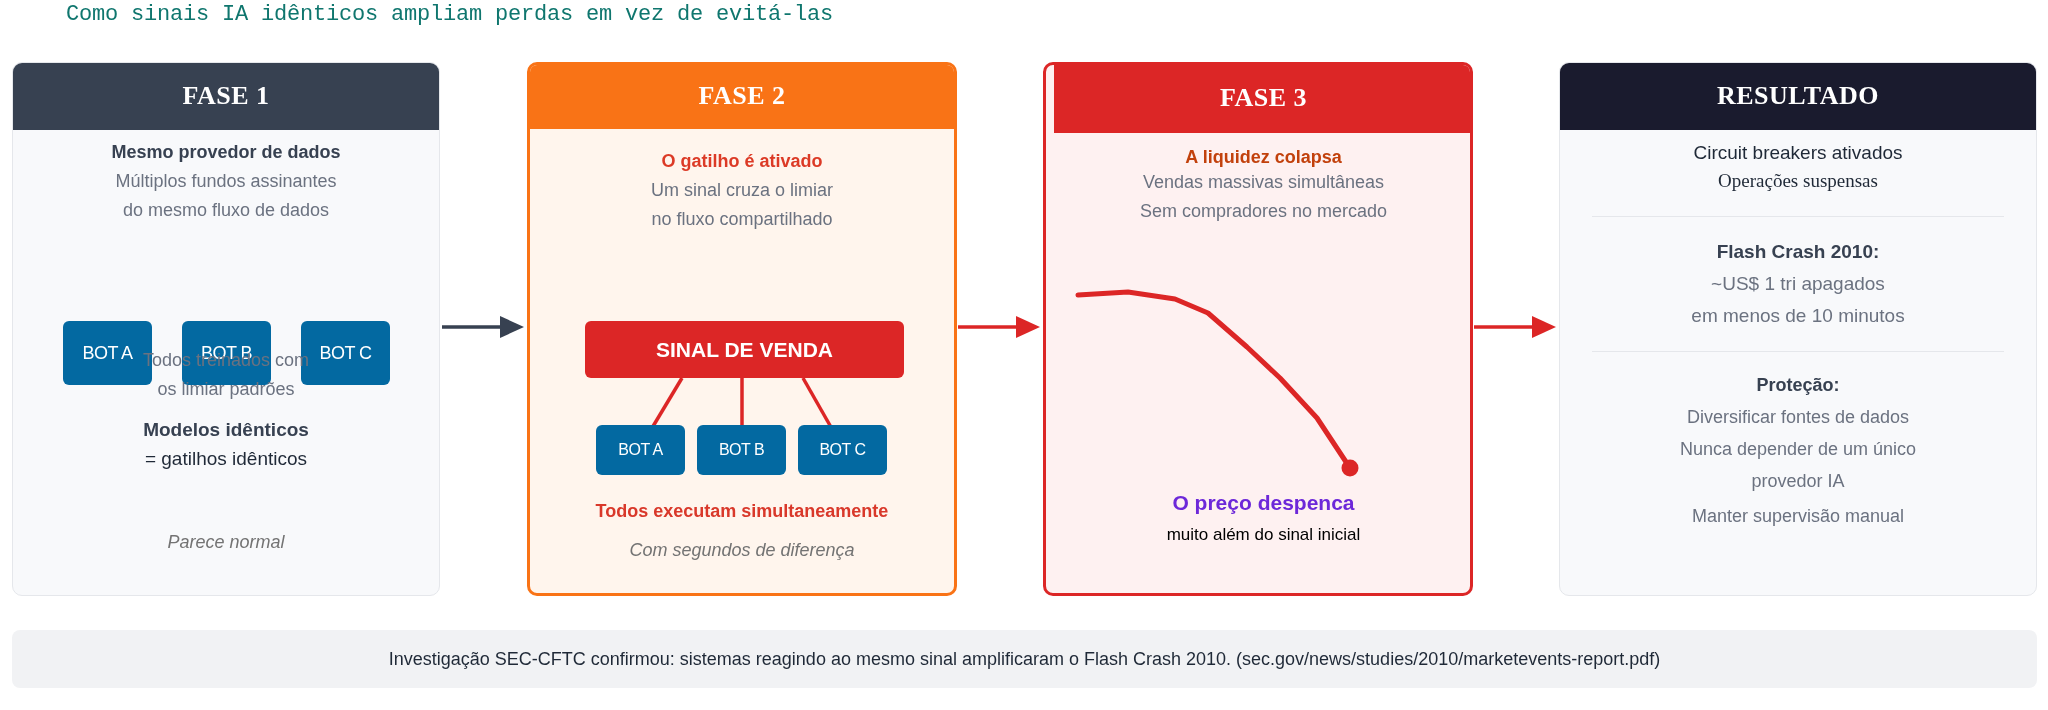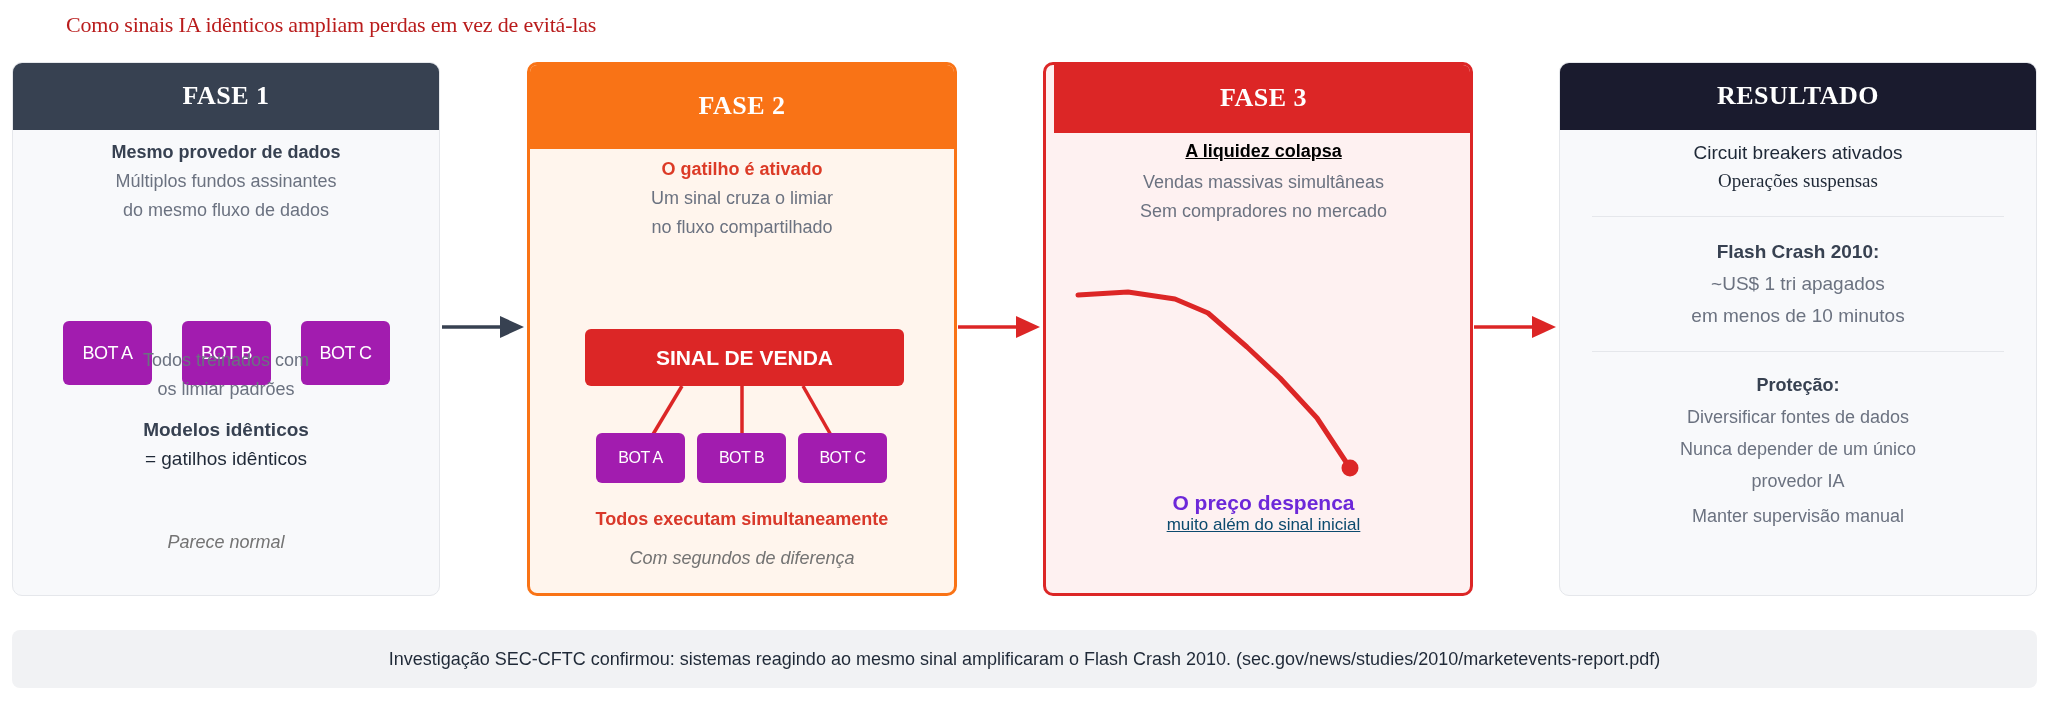--- a/index.html
+++ b/index.html
@@ -1,50 +1,50 @@
 <!DOCTYPE html>
 <html><head>
 <meta charset="utf-8">
 <style>
   * { box-sizing: border-box; margin: 0; padding: 0; }
   html, body { width: 2048px; height: 710px; background: #ffffff; overflow: hidden; }
   body { position: relative; font-family: "Liberation Sans", sans-serif; }
   .subtitle {
-    position: absolute; left: 66px; top: 12px;
-    font-family: Liberation Serif, serif;
-    font-size: 22px; color: #b91c1c; letter-spacing: -0.2px;
+    position: absolute; left: 66px; top: 2px;
+    font-family: Liberation Mono, monospace;
+    font-size: 22px; color: #0f766e; letter-spacing: -0.2px;
   }
   .card {
     position: absolute; top: 62px; height: 534px;
     border-radius: 10px; overflow: hidden;
   }
   .card .head {
     height: 68px; display: flex; align-items: center; justify-content: center;
     font-family: Liberation Serif, serif;
     font-weight: bold; font-size: 26px; color: #ffffff; letter-spacing: 0.5px;
   }
   .card .body { position: relative; height: calc(100% - 68px); text-align: center; }
   .c1 { left: 12px; width: 428px; background: #f8f9fb; border: 1px solid #e5e7eb; }
   .c1 .head { background: #374151; margin: -1px -1px 0 -1px; }
   .c2 { left: 527px; width: 430px; background: #fff5ed; border: 3px solid #f97316; }
-  .c2 .head { background: #f97316; margin: -3px -3px 0 -3px; height: 87px; text-align: right; }
+  .c2 .head { background: #f97316; margin: -3px -3px 12px -3px; height: 67px; text-align: right; }
   .c3 { left: 1043px; width: 430px; background: #fef1f1; border: 3px solid #dc2626; padding-left: 11px; }
   .c3 .head { background: #dc2626; margin: -3px -3px 0 -3px; height: 71px; }
   .c4 { left: 1559px; width: 478px; background: #f8f9fb; border: 1px solid #e5e7eb; }
   .c4 .head { background: #1a1b2e; margin: -1px -1px 0 -1px; }
 
   .t { position: absolute; left: 0; right: 0; text-align: center; font-size: 18px; }
   .bold { font-weight: bold; }
   .grey { color: #6b7280; }
   .dark { color: #374151; }
   .ink { color: #1f2937; }
   .italic-muted { color: #737373; font-style: italic; }
 
   .bot {
-    position: absolute; background: #a21caf; color: #ffffff; border-radius: 6px;
+    position: absolute; background: #0369a1; color: #ffffff; border-radius: 6px;
     display: flex; align-items: center; justify-content: center;
     font-size: 18px; letter-spacing: -0.5px;
   }
   .bot.lg { width: 89px; height: 64px; top: 191px; }
   .bot.sm { width: 89px; height: 50px; top: 284px; font-size: 16px; }
 
   .signal {
     position: absolute; left: 55px; top: 180px; width: 319px; height: 57px;
     background: #dc2626; border-radius: 6px; color: #fff;
     display: flex; align-items: center; justify-content: center;
@@ -111,25 +111,25 @@
 </div>
 
 <svg class="overlay" width="2048" height="710">
   <line x1="958" y1="327" x2="1020" y2="327" stroke="#dc2626" stroke-width="3.5"></line>
   <polygon points="1016,316 1040,327 1016,338" fill="#dc2626"></polygon>
 </svg>
 
 <div class="card c3">
   <div class="head">FASE 3</div>
   <div class="body">
-    <div class="t bold" style="top:8px; color:#000000;text-decoration:underline;">A liquidez colapsa</div>
+    <div class="t bold" style="top:14px; color:#c2410c;">A liquidez colapsa</div>
     <div class="t grey" style="top:39px;">Vendas massivas simultâneas</div>
     <div class="t grey" style="top:68px;">Sem compradores no mercado</div>
     <div class="t bold" style="top:358px; font-size:21px; color:#6d28d9;">O preço despenca</div>
-    <div class="t" style="top:382px; font-size:17px; color:#0c4a6e;text-decoration:underline;">muito além do sinal inicial</div>
+    <div class="t" style="top:392px; font-size:17px; color:#000000;">muito além do sinal inicial</div>
   </div>
 </div>
 
 <svg class="overlay" width="2048" height="710">
   <polyline points="1078,295 1128,292 1175,299 1208,313 1247,347 1280,378 1317,418 1350,468" fill="none" stroke="#dc2626" stroke-width="5" stroke-linejoin="round" stroke-linecap="round"></polyline>
   <circle cx="1350" cy="468" r="8.5" fill="#dc2626"></circle>
 </svg>
 
 <svg class="overlay" width="2048" height="710">
   <line x1="1474" y1="327" x2="1536" y2="327" stroke="#dc2626" stroke-width="3.5"></line>

